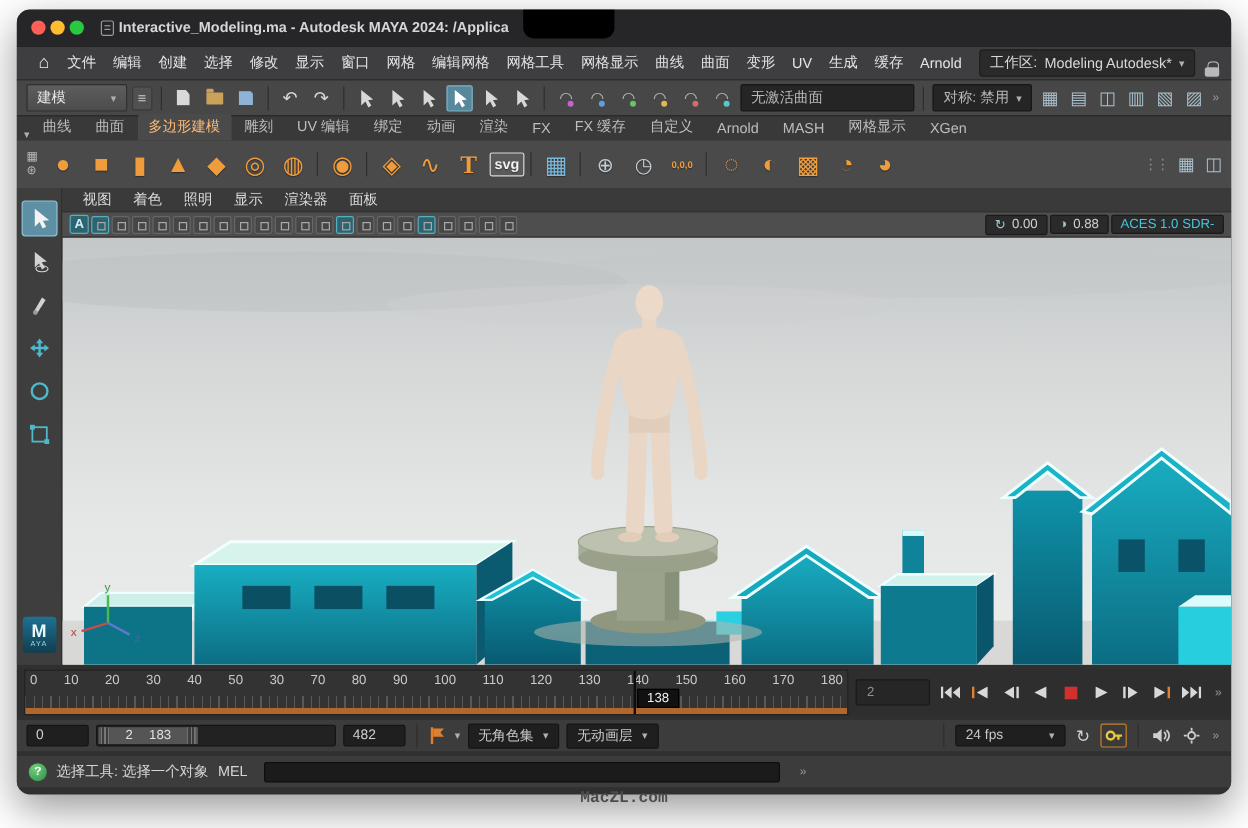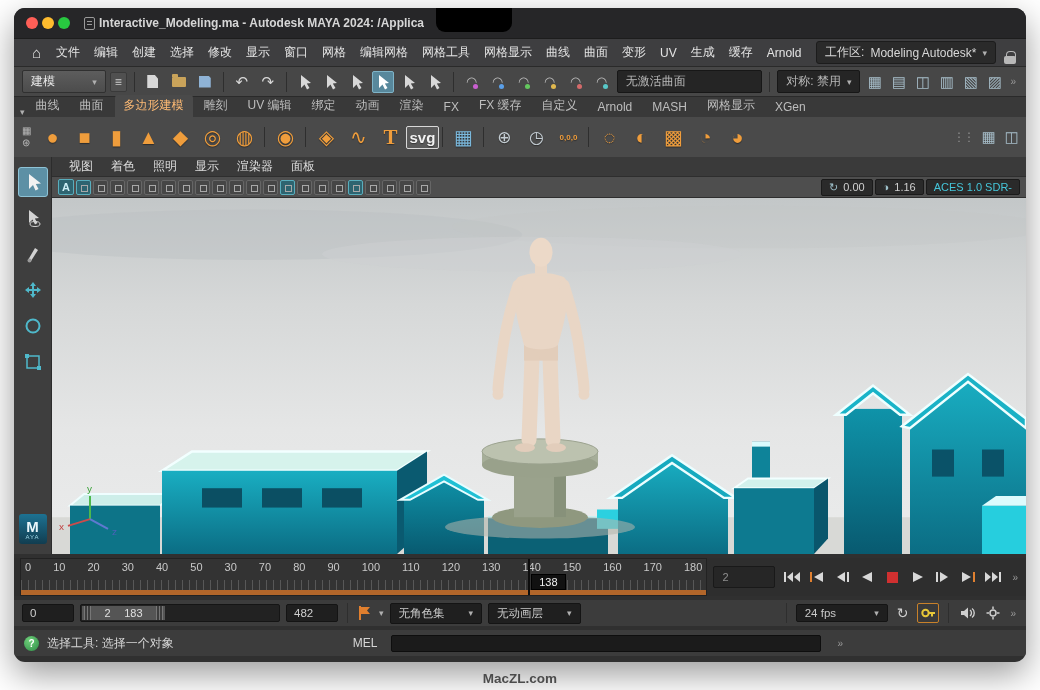--- a/index.html
+++ b/index.html
@@ -51,21 +51,21 @@
 
   
   .shelf-tabs { height:21px; flex:0 0 21px; background:#393939; display:flex; align-items:flex-end; padding:0 6px; gap:2px; border-top:1px solid #2a2a2a; }
   .stab { color:#bdbdbd; font-size:12px; padding:2px 9px 3px; white-space:nowrap; }
   .stab.active { color:#fdba74; background:#4a4a4a; border-radius:3px 3px 0 0; }
   .shelf { height:40px; flex:0 0 40px; background:#4a4a4a; display:flex; align-items:center; padding:0 4px; gap:2px; }
   .shelf-left { display:flex; flex-direction:column; gap:2px; padding:0 4px; color:#b8b8b8; font-size:10px; line-height:1; }
   .shelf-ico { width:30px; height:32px; display:flex; align-items:center; justify-content:center; font-size:20px; color:#ef9d3c; text-shadow:0 1px 1px rgba(0,0,0,.4); flex-shrink:0; }
   .shelf-ico.blue { color:#7ab8dc; }
   .shelf-ico.gray { color:#c3ccd2; font-size:17px; }
-  .shelf-ico.badge { font-size:15px; font-weight:bold; color:#f2f2f2; }
+  .shelf-ico.badge { font-size:12px; font-weight:bold; color:#f2f2f2; }
   .shelf-ico.badge span { border:1px solid #d8d8d8; border-radius:2px; padding:2px 3px; background:#5a5a5a; }
   .shelf-ico.tiny { font-size:8px; font-weight:bold; letter-spacing:0; }
   .shelf-ico.serif { font-family:"Liberation Serif",serif; font-weight:bold; font-size:21px; }
   .vdots { color:#8f8f8f; font-size:12px; letter-spacing:-2px; padding:0 3px; }
 
   
   .main { flex:1; display:flex; min-height:0; background:#3c3c3c; }
   .toolbox { width:38px; flex:0 0 38px; background:#3e3e3e; border-right:1px solid #2c2c2c; display:flex; flex-direction:column; align-items:center; padding-top:10px; gap:6px; }
   .tool { width:30px; height:30px; border-radius:3px; display:flex; align-items:center; justify-content:center; }
   .tool.selected { background:#5d90a5; border:1px solid #8ec3d6; }
@@ -104,34 +104,34 @@
   .pb-btn { width:23px; height:24px; display:flex; align-items:center; justify-content:center; border-radius:2px; }
   .pb-btn svg { display:block; }
 
   
   .range-row { margin-top:4px; height:26px; flex:0 0 26px; background:#3c3c3c; display:flex; align-items:center; padding:0 8px; gap:6px; }
   .r-field { background:#1f1f1f; border:1px solid #141414; border-radius:2px; color:#cfcfcf; font-size:11.5px; padding:2px 7px; min-width:52px; }
   .range-track { width:200px; height:18px; background:#222; border:1px solid #151515; border-radius:2px; position:relative; overflow:hidden; }
   .range-inner { position:absolute; left:1px; top:1px; bottom:1px; width:42%; background:#555; display:flex; align-items:center; justify-content:space-between; color:#e0e0e0; font-size:11px; padding:0 2px; }
   .grip { width:7px; height:100%; background-image:repeating-linear-gradient(90deg,#777 0 1px,#3d3d3d 1px 3px); }
   .flag-btn { display:flex; align-items:center; }
-  .drop { background:#1f1f1f; border:1px solid #141414; border-radius:2px; color:#c9c9c9; font-size:11.5px; padding:2px 8px; display:flex; align-items:center; gap:24px; white-space:nowrap; }
+  .drop { background:#1f1f1f; border:1px solid #141414; border-radius:2px; color:#c9c9c9; font-size:11.5px; padding:2px 8px; display:flex; align-items:center; gap:8px; white-space:nowrap; }
   .loop-ico { color:#cfcfcf; font-size:14px; padding:0 3px; }
   .autokey { width:22px; height:20px; border:1px solid #c8812a; border-radius:2px; background:#3a3a3a; display:flex; align-items:center; justify-content:center; }
   .spk { display:flex; align-items:center; padding:0 2px; }
 
   
   .help-row { margin-top:4px; margin-bottom:6px; height:26px; flex:0 0 26px; background:#3c3c3c; display:flex; align-items:center; padding:0 10px; gap:8px; }
   .help-ico { width:15px; height:15px; border-radius:50%; background:radial-gradient(circle at 35% 30%, #6fd07a, #2e8c46); color:#fff; font-size:10px; font-weight:bold; display:flex; align-items:center; justify-content:center; flex-shrink:0; }
   .help-txt { color:#d6d6d6; font-size:12px; white-space:nowrap; }
-  .mel-wrap { margin-left:auto; display:flex; align-items:center; gap:14px; flex:1; justify-content:center; }
+  .mel-wrap { margin-left:auto; display:flex; align-items:center; gap:14px; flex:1; justify-content:flex-start; }
   .mel-lbl { color:#d6d6d6; font-size:12px; }
   .mel-input { width:430px; height:17px; background:#1b1b1b; border:1px solid #0e0e0e; border-radius:2px; color:#ddd; font-size:11px; padding:0 5px; }
 
-  .watermark { position:absolute; left:0; right:0; bottom:4px; text-align:center; color:#4c4c4c; font-size:13.5px; font-weight:bold; }
+  .watermark { position:absolute; left:0; right:0; bottom:17px; text-align:center; color:#4c4c4c; font-size:13.5px; font-weight:bold;font-family:Liberation Mono, monospace; }
 </style>
 </head>
 <body>
 
 <div class="window">
 
   <div class="titlebar">
     <div class="tl red"></div>
     <div class="tl yel"></div>
     <div class="tl grn"></div>
@@ -435,21 +435,21 @@
         <span class="vp-ico"></span>
         <span class="vp-ico"></span>
         <span class="vp-ico"></span>
         <div class="vp-spacer"></div>
         <div class="vp-field">
           <span class="rfr">↻</span>
           <span>0.00</span>
         </div>
         <div class="vp-field">
           <span class="rfr">◑</span>
-          <span>1.16</span>
+          <span>0.88</span>
         </div>
         <div class="vp-field aces">
           <span>ACES 1.0 SDR-</span>
         </div>
       </div>
 
       <div class="scene">
         <svg viewBox="0 0 974 368" preserveAspectRatio="none">
           <defs>
             <linearGradient id="gsky" x1="0" y1="0" x2="0" y2="1">

